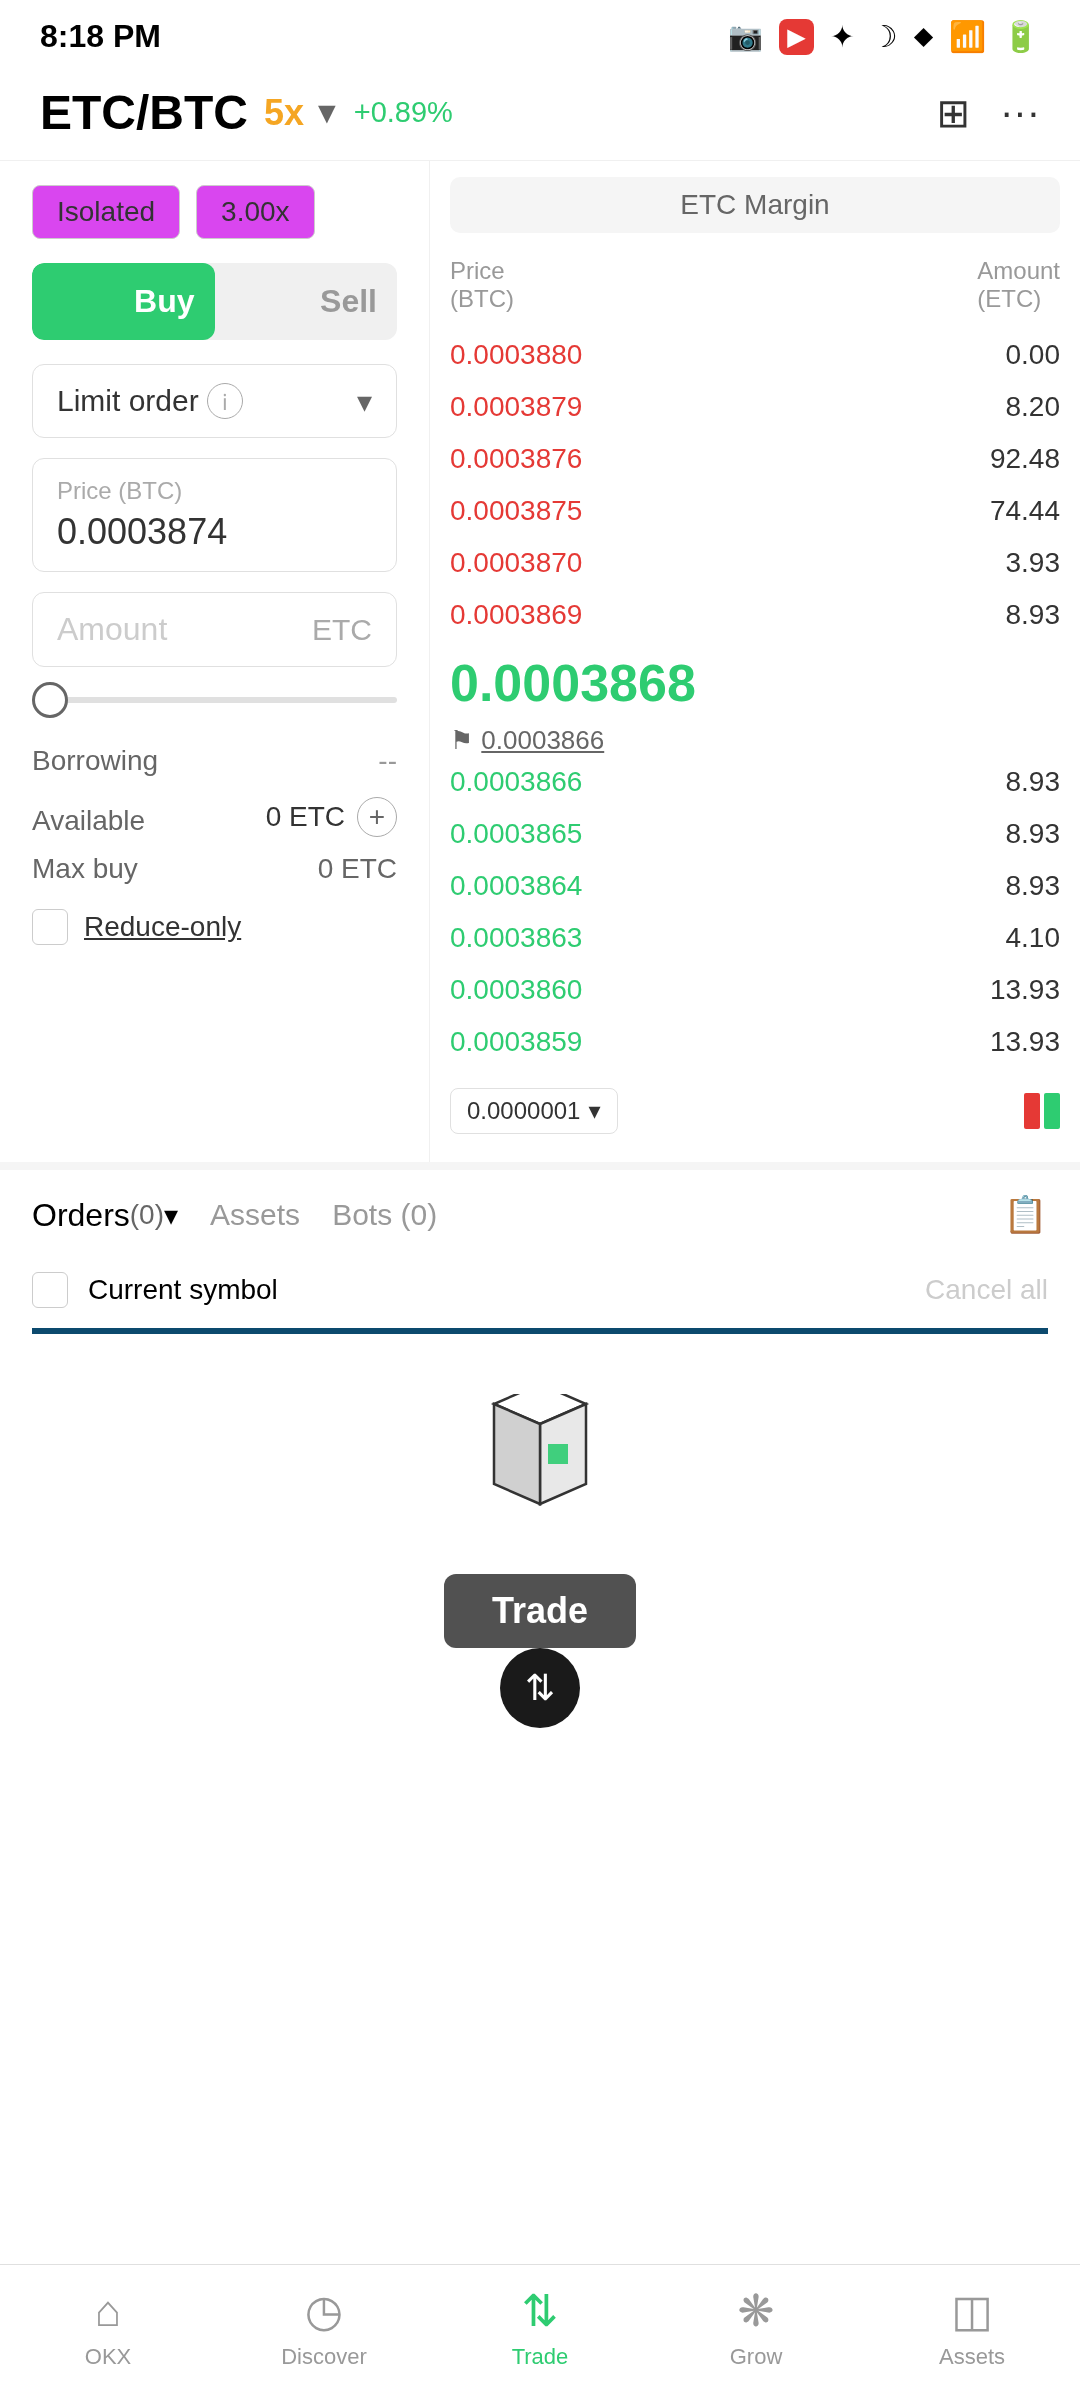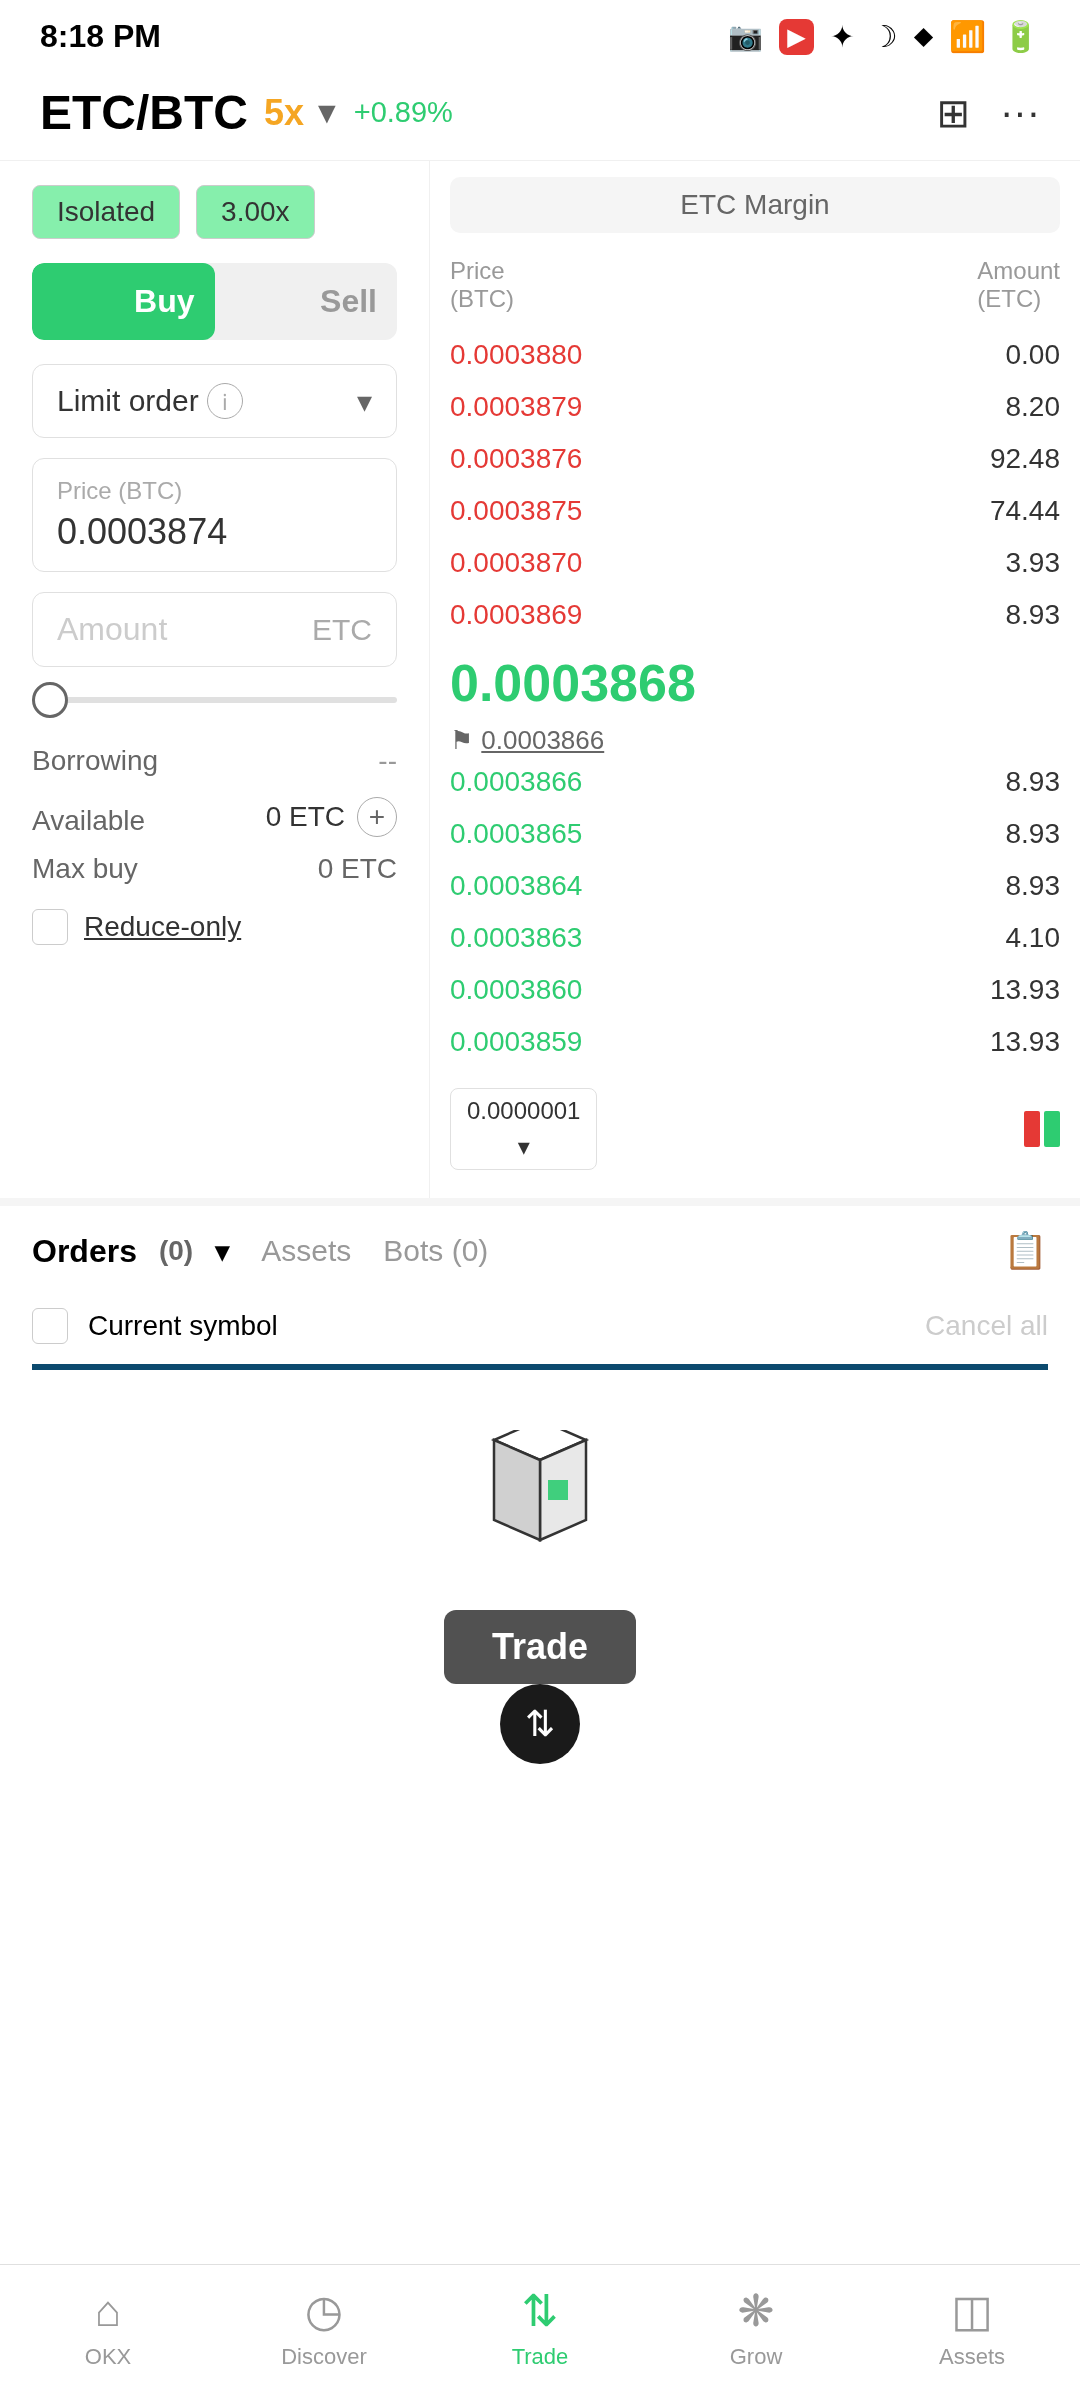--- a/index.html
+++ b/index.html
@@ -102,21 +102,21 @@
       display: flex;
       gap: 16px;
       margin-bottom: 24px;
     }
     .badge {
       border: 1.5px solid #ccc;
       border-radius: 8px;
       padding: 10px 24px;
       font-size: 28px;
       color: #333;
-      background: #86efac;
+      background: #d946ef;
     }
 
     
     .buy-sell-tabs {
       display: flex;
       margin-bottom: 24px;
       background: #f0f0f0;
       border-radius: 12px;
       overflow: hidden;
     }
@@ -377,21 +377,20 @@
     }
     .precision-selector {
       display: flex;
       align-items: center;
       gap: 8px;
       border: 1px solid #e0e0e0;
       border-radius: 8px;
       padding: 8px 16px;
       font-size: 24px;
       color: #333;
-      flex-direction: column;
     }
     .depth-icon {
       display: flex;
       gap: 4px;
       align-items: center;
     }
     .depth-bar-red {
       width: 16px;
       height: 36px;
       background: #e53935;
@@ -410,25 +409,25 @@
       border-top: 8px solid #f5f5f5;
     }
     .orders-tabs {
       display: flex;
       align-items: center;
       gap: 32px;
       margin-bottom: 16px;
     }
     .orders-tab-active {
       font-size: 32px;
-      font-weight: 700;
+      font-weight: 400;
       color: #000;
       display: flex;
       align-items: center;
-      gap: 22px;
+      gap: 0;
     }
     .orders-count {
       font-size: 28px;
       color: #666;
     }
     .orders-tab-inactive {
       font-size: 30px;
       color: #999;
     }
     .orders-tab-icon {

